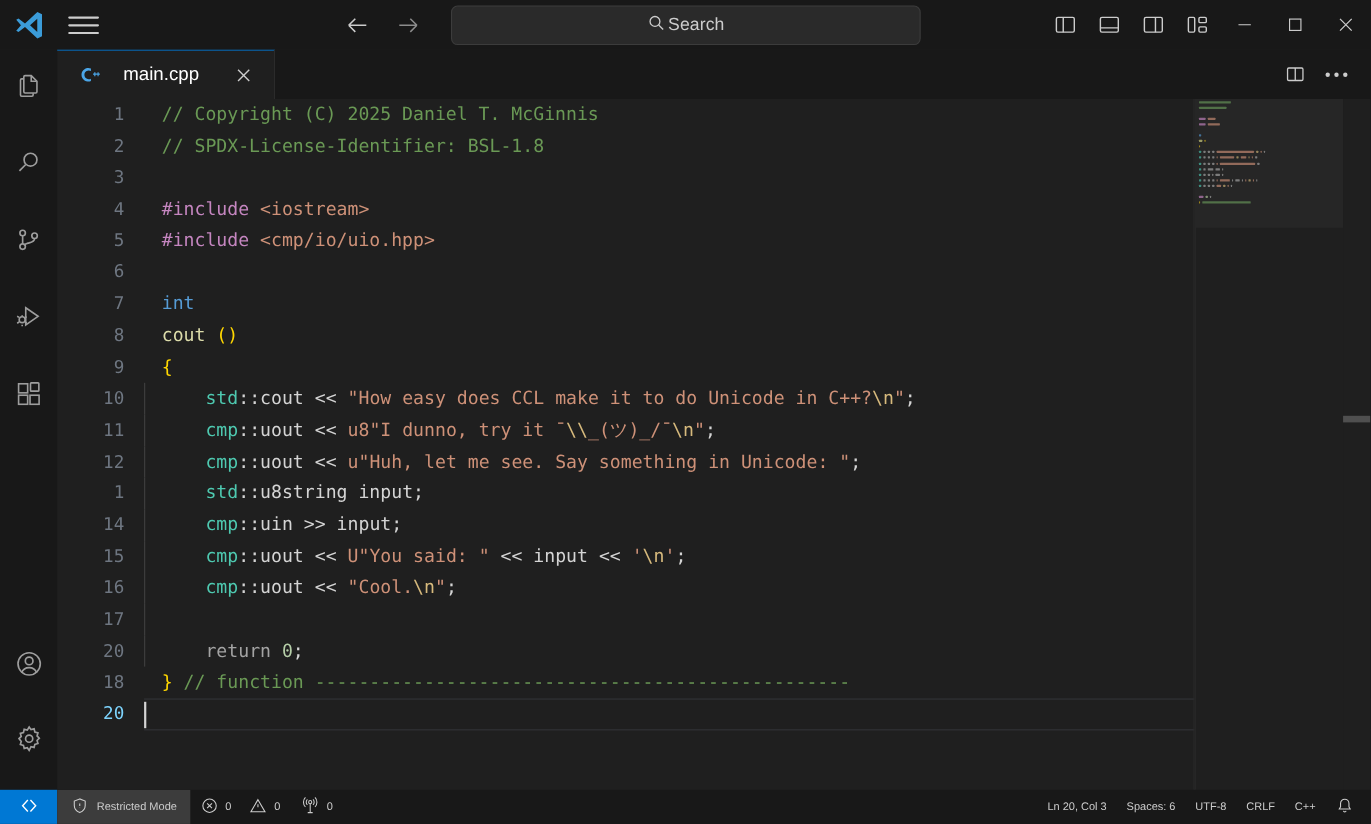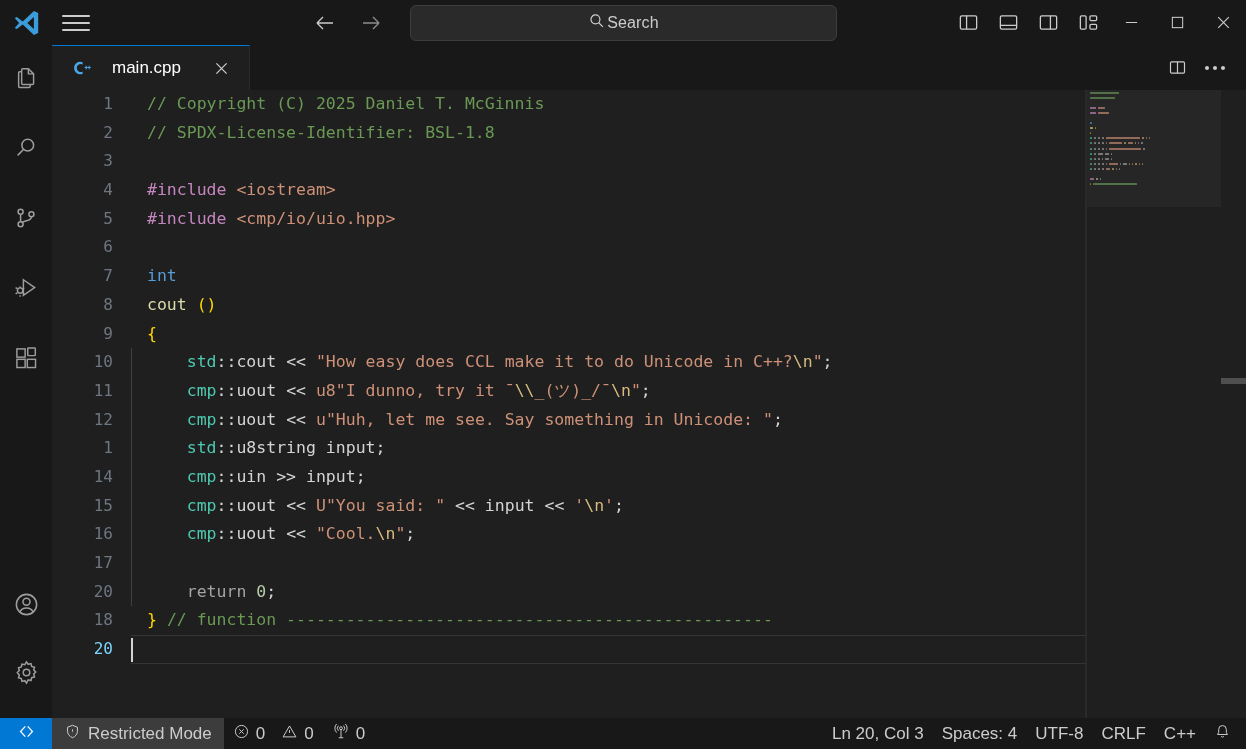--- a/index.html
+++ b/index.html
@@ -116,21 +116,21 @@
   .mm-seg{ height:2px; border-radius:.5px; display:block; }
   .mm-slider{ position:absolute; left:0; right:0; top:0; height:117px; background:rgba(255,255,255,0.035); }
   
   .ovruler{ position:absolute; top:0; right:0; width:25px; bottom:0; background:#1f1f1f; }
   .ov-hscroll{ position:absolute; right:0; width:25px; height:6px; background:#4f4f4f; }
   .editor-rightline{ position:absolute; top:0; bottom:0; width:1px; background:#2a2a2a; }
 
   
   .statusbar{
     height:31px; flex:0 0 31px; background:#181818; display:flex; align-items:stretch;
-    font-size:17px; color:#cccccc;
+    font-size:10px; color:#cccccc;
   }
   .sb-remote{ width:52px; background:#0078d4; display:flex; align-items:center; justify-content:center; }
   .sb-item{ display:flex; align-items:center; gap:6px; padding:0 9px; height:31px; white-space:nowrap; }
   .sb-item.restricted{ background:#3c3c3c; padding:0 12px; gap:7px; }
   .sb-right{ margin-left:auto; display:flex; align-items:stretch; padding-right:6px; }
 </style>
 </head>
 <body>
 
 <div id="app">
@@ -522,21 +522,21 @@
           <path d="M8.6 4.9a4.8 4.8 0 0 0 0 6.8M15.4 4.9a4.8 4.8 0 0 1 0 6.8"></path>
           <path d="M6.2 2.6a8.2 8.2 0 0 0 0 11.5M17.8 2.6a8.2 8.2 0 0 1 0 11.5"></path>
           <path d="M12 10.3V21M9 21h6"></path>
         </svg>
       </span>
       <span>0</span>
     </div>
 
     <div class="sb-right">
       <div class="sb-item">Ln 20, Col 3</div>
-      <div class="sb-item">Spaces: 4</div>
+      <div class="sb-item">Spaces: 6</div>
       <div class="sb-item">UTF-8</div>
       <div class="sb-item">CRLF</div>
       <div class="sb-item">C++</div>
       <div class="sb-item">
         <span>
           <svg width="17" height="17" viewBox="0 0 24 24" fill="none" stroke="#cccccc" stroke-width="1.4">
             <path d="M12 3.6a5.4 5.4 0 0 0-5.4 5.4v4.4L5 16.2h14l-1.6-2.8V9A5.4 5.4 0 0 0 12 3.6z"></path>
             <path d="M10.2 18.6a1.9 1.9 0 0 0 3.6 0"></path>
           </svg>
         </span>

